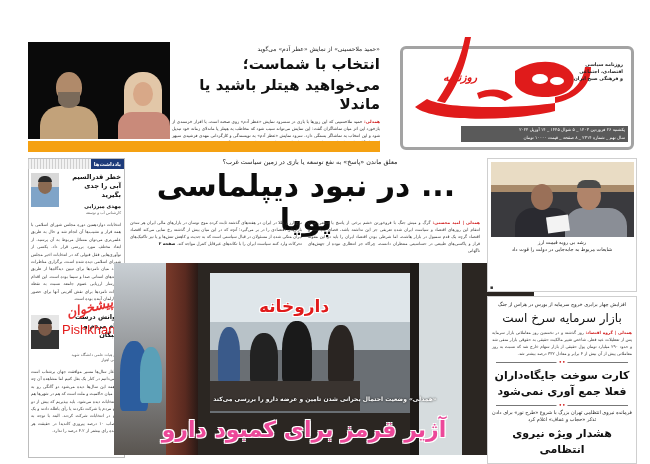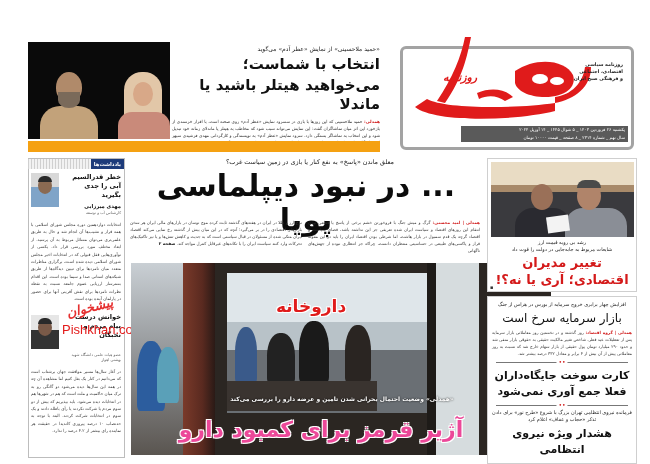--- a/index.html
+++ b/index.html
@@ -59,21 +59,21 @@
     
     .lead-kicker { left: 140px; top: 158px; width: 340px; text-align: center; font-size: 6.4px; color: #222; }
     .lead-title { left: 132px; top: 169px; width: 348px; text-align: center; font-weight: bold; font-size: 30px; line-height: 34px; color: #0c0c0c; letter-spacing: -1px; }
     .lead-body { top: 219px; font-size: 4.2px; line-height: 7px; color: #333; text-align: justify; }
     .lead-body.c1 { left: 308px; width: 172px; }
     .lead-body.c2 { left: 130px; width: 172px; }
     .lead-body .src { color: #d01b1b; font-weight: bold; }
     .lead-body .pg { font-weight: bold; color: #111; }
 
     
-    .pharmacy { left: 131px; top: 263px; width: 420px; height: 192px; overflow: hidden; background: #2b2622; }
+    .pharmacy { left: 114px; top: 263px; width: 420px; height: 192px; overflow: hidden; background: #2b2622; }
     .ph-left { position:absolute; left:0; top:0; width:52px; height:192px; background: linear-gradient(#c9cfd4, #8a8c8e 55%, #5a5550); }
     .ph-pillar { position:absolute; left:52px; top:0; width:32px; height:192px; background: linear-gradient(90deg, #7a3a2a, #5a2a20 60%, #2a1a16); }
     .ph-window { position:absolute; left:96px; top:10px; width:200px; height:140px; background: linear-gradient(#dfe6ea 0 35%, #b8c2c8 35% 55%, #6a6f74 55% 100%); }
     .ph-right { position:absolute; left:296px; top:0; width:52px; height:192px; background: linear-gradient(90deg, #1e1b18 0 18%, #d6dcde 18% 100%); }
     .ph-counter { position:absolute; left:96px; top:118px; width:150px; height:30px; background: #3a3430; }
     .ph-crowd { position:absolute; border-radius: 45% 45% 10% 10%; }
     .ph-sign { position:absolute; left:140px; top:33px; width:80px; text-align:center; font-size:17px; font-weight:bold; color:#e01b1b; text-shadow: 1px 1px 0 #fff, -1px -1px 0 #fff, 1px -1px 0 #fff, -1px 1px 0 #fff; direction: rtl; }
     .ph-sub { position:absolute; left:86px; top:132px; width:250px; text-align:center; font-size:6px; font-weight:bold; color:#fff; text-shadow: 0 0 2px #000; }
     .ph-headline { position:absolute; left:40px; top:150px; width:300px; text-align:center; font-size:22px; line-height: 34px; font-weight:bold; color:#ec4899; text-shadow: 1px 1px 0 #fff, -1px -1px 0 #fff, 1px -1px 0 #fff, -1px 1px 0 #fff; letter-spacing: -0.5px; }
 
@@ -174,21 +174,21 @@
   </div>
   <div class="note-photo p2" style="top:156px;">
       <div class="h"></div>
       <div class="h2"></div>
     </div>
 </div>
 
 <div class="abs watermark">پیشخوان</div>
 <div class="abs watermark-latin">Pishkhan.com</div>
 
-<div class="abs lead-kicker">معلق ماندن «پاسخ» به نفع کنار یا بازی در زمین سیاست غرب؟</div>
+<div class="abs lead-kicker">معلق ماندن «پاسخ» به نفع توسعه یا بازی در زمین سیاست غرب؟</div>
 <div class="abs lead-title">... در نبود دیپلماسی پویا</div>
 <div class="abs lead-body c1">
   <span class="src">همدلی | امید محسنی:</span><span> گرگ و میش جنگ با فروخورتن خشم برخی از پاسخ یا قطعی بودن انتقام این روزهای اقتصاد و سیاست ایران شده تعریفی جز این نداشته باشد، فضای سیاست و اقتصاد گرچه یک قدم سمبول در بازار هاشت، اما شرطی بودن اقتصاد ایران را باید در این مقوله فراز و پاکسی‌های طبیعی در حساسیتی منتظران دانست، چراکه جز انتظاری نبوده از جهش‌های ناگهانی</span>
 </div>
 <div class="abs lead-body c2">
   <span>نرخ ارز و طلا در ایران در هفته‌های گذشته ثابت کرده موج نوسان در بازارهای مالی ایران هر سخن بازارهای اقتصادی را در بر می‌گیرد؛ آنچه که در این میان بیش از گذشته رخ نمایی می‌کند اقتصاد ایران متکی شده از مسئولان در قبال سیاستی است که به جدیت و کاهش تنش‌ها و یا نیز تاکتیک‌های تحرکات وارد کنند سیاست ایران را با تکانه‌های غیرقابل کنترل مواجه کند.</span>
   <span class="pg">صفحه ۲</span>
 </div>
 
 <div class="abs pharmacy">
@@ -215,21 +215,20 @@
         <div class="s2"></div>
         <div class="m1"></div>
         <div class="m2"></div>
         <div class="m2h"></div>
         <div class="paper"></div>
     </div>
     <div class="r-kick">
       <div>رشد بی رویه قیمت ارز</div>
       <div>شایعات مربوط به جابه‌جایی در دولت را قوت داد</div>
     </div>
-    <div class="r1-title">تغییر مدیران اقتصادی؛ آری یا نه؟!</div>
     <span class="mini-icon" style="bottom:1px;">▪</span>
   </div>
 
   <div class="rbox r2">
     <div class="r-kick r2-kick">افزایش چهار برابری خروج سرمایه از بورس در هراس از جنگ</div>
     <div class="r2-title">بازار سرمایه سرخ است</div>
     <div class="r2-body">
       <span class="src">همدلی | گروه اقتصاد:</span><span> روز گذشته و در نخستین روز معاملاتی بازار سرمایه پس از تعطیلات عید فطر، شاخص تغییر مالکیت حقیقی به حقوقی بازار منفی شد و حدود ۲۹۰ میلیارد تومان پول حقیقی از بازار سهام خارج شد که نسبت به روز معاملاتی پیش از آن بیش از ۴ برابر و معادل ۳۳۲ درصد بیشتر شد.</span>
     </div>
     <div class="divider">

